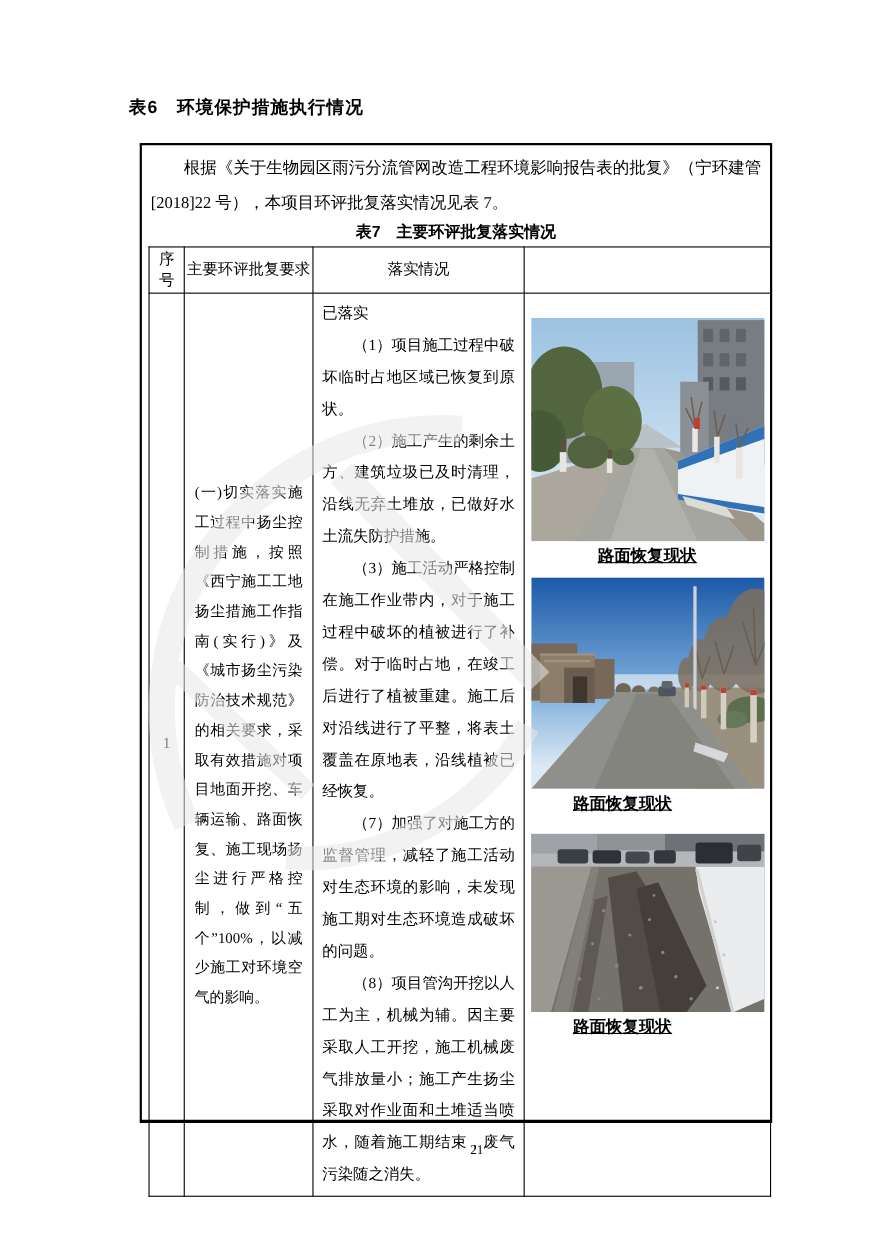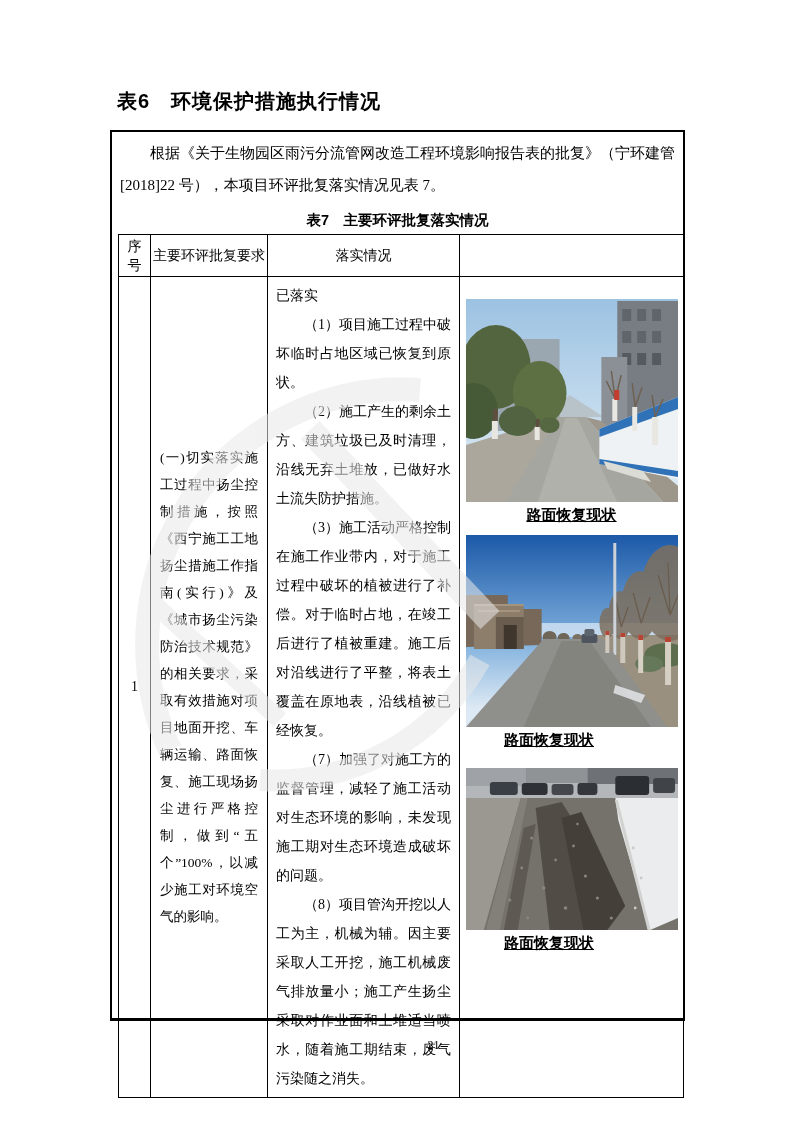--- a/index.html
+++ b/index.html
@@ -5,33 +5,33 @@
   * { margin:0; padding:0; box-sizing:border-box; }
   html,body { background:#ffffff; }
   .page {
     position:relative; width:793px; height:1122px; margin:0 auto;
     background:#ffffff; color:#000;
     font-family:"Liberation Serif","DejaVu Serif",serif;
     overflow:hidden;
   }
   .doc-heading {
     position:absolute; left:117px; top:88px;
-    font-size:20px; font-weight:bold; letter-spacing:1px;
+    font-size:16px; font-weight:bold; letter-spacing:1px;
     font-family:"Liberation Sans","DejaVu Sans",sans-serif;
   }
   .outer-box {
-    position:absolute; left:110px; top:130px; width:575px; height:891px;
+    position:absolute; left:127px; top:130px; width:575px; height:891px;
     border:2px solid #000; border-bottom-width:3px; background:transparent;
   }
   .intro {
     margin:5px 8px 0 8px; font-size:15px; line-height:32px;
     text-indent:2em; text-align:justify; text-justify:inter-ideograph;
   }
   .t7-title {
-    text-align:center; font-weight:bold; font-size:14.5px; margin-top:10px;
+    text-align:center; font-weight:bold; font-size:14.5px; margin-top:0;
     font-family:"Liberation Sans","DejaVu Sans",sans-serif;
   }
   table.t7 { border-collapse:collapse; table-layout:fixed; margin:4px 0 0 6px; width:565px; }
   table.t7 th, table.t7 td { border:1px solid #000; }
   table.t7 thead tr { height:42px; }
   table.t7 th { font-size:14px; font-weight:normal; text-align:center; line-height:19px; padding:0 2px; }
   tr.row-main { height:763px; }
   td.c-no { text-align:center; font-size:14px; vertical-align:middle; }
   td.c-req {
     vertical-align:middle; padding:4px 9px; font-size:13.5px; line-height:27px;

